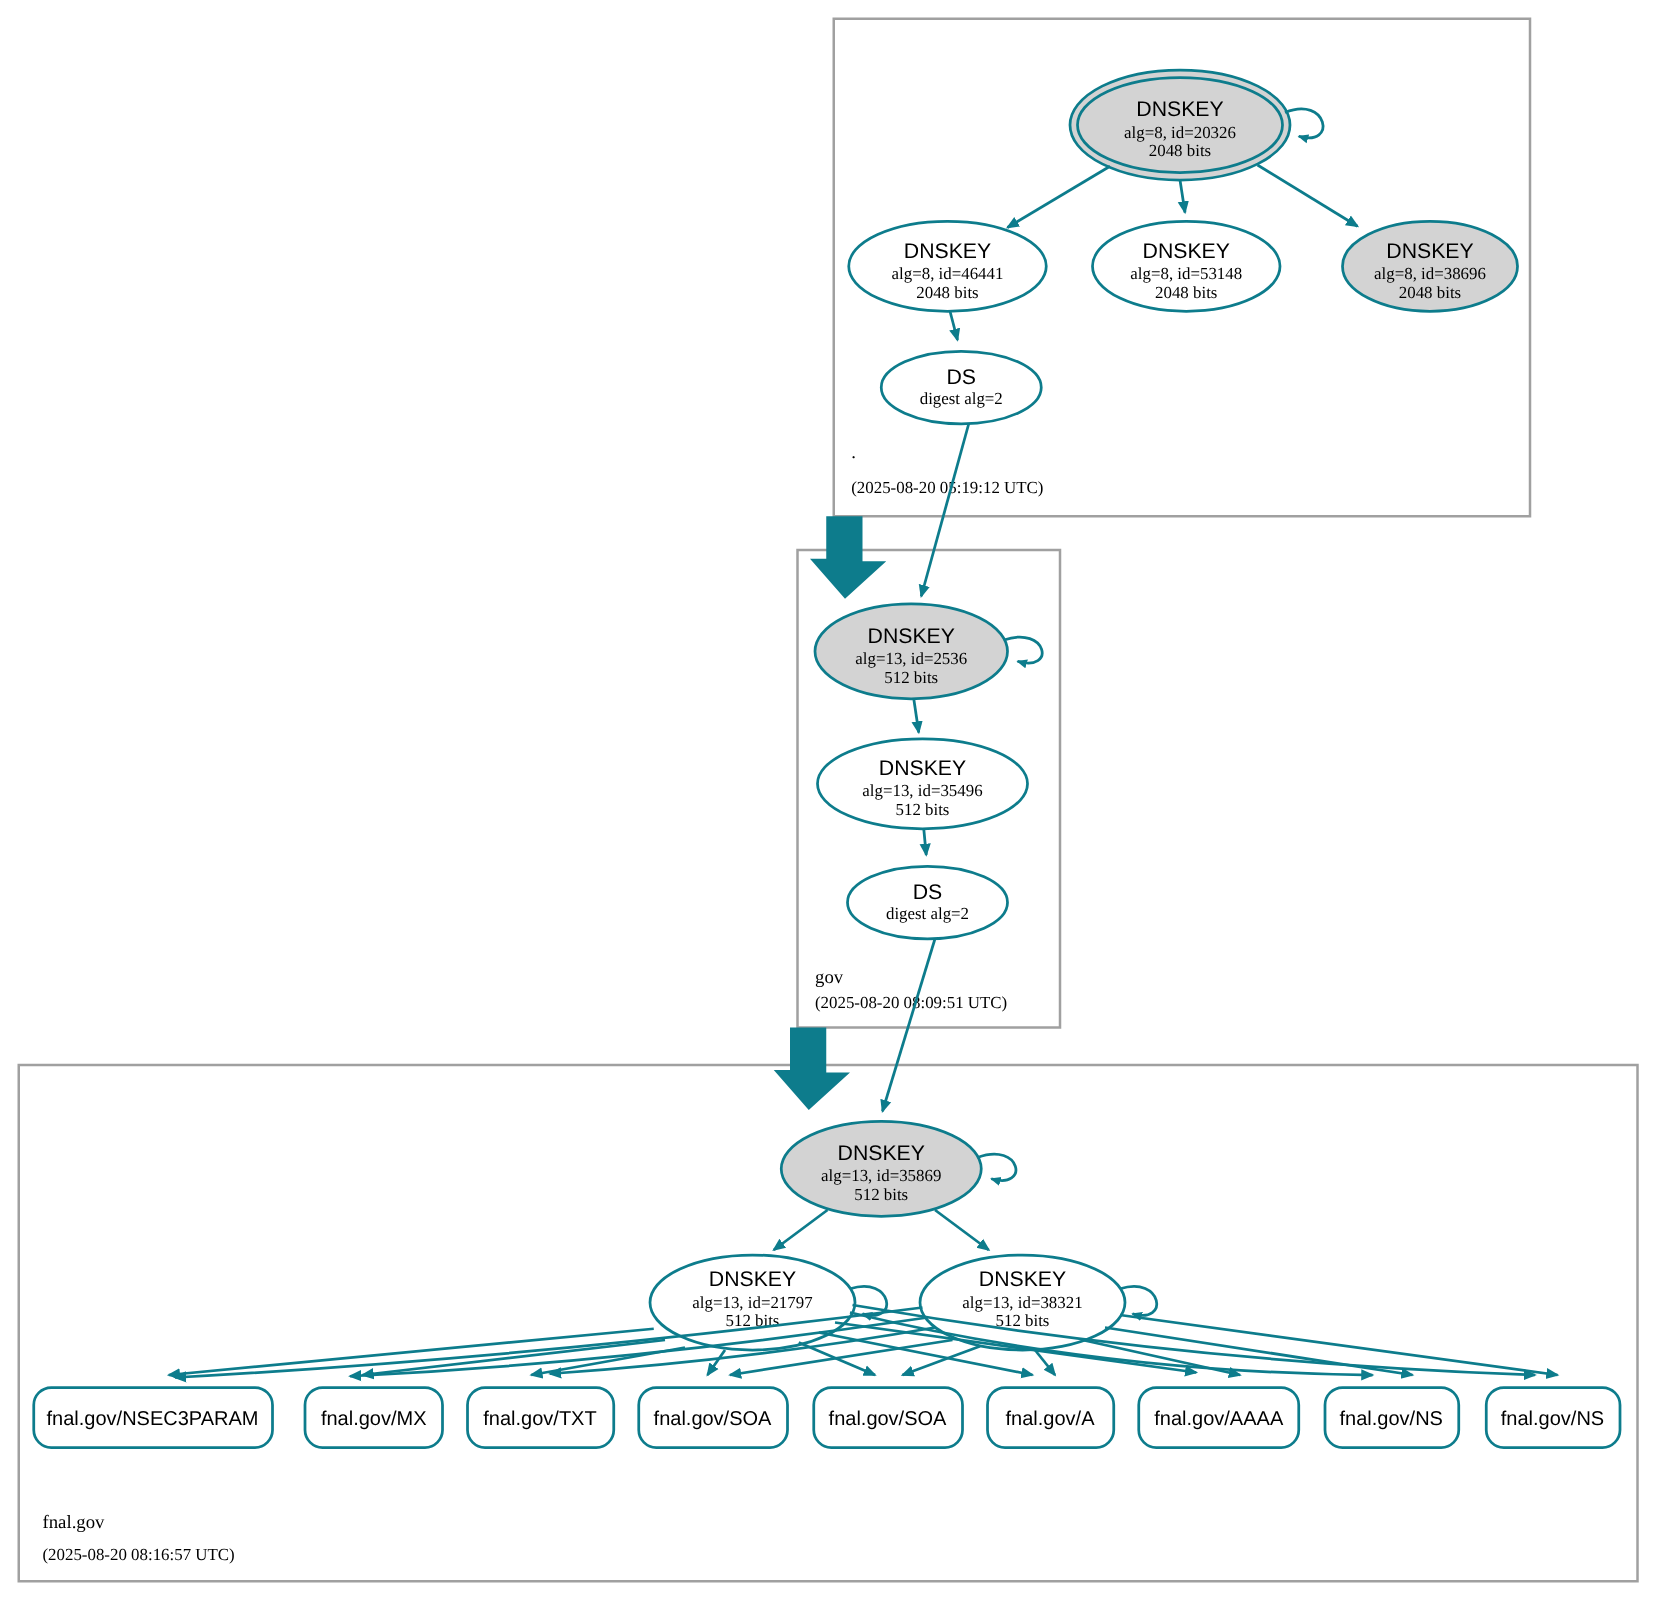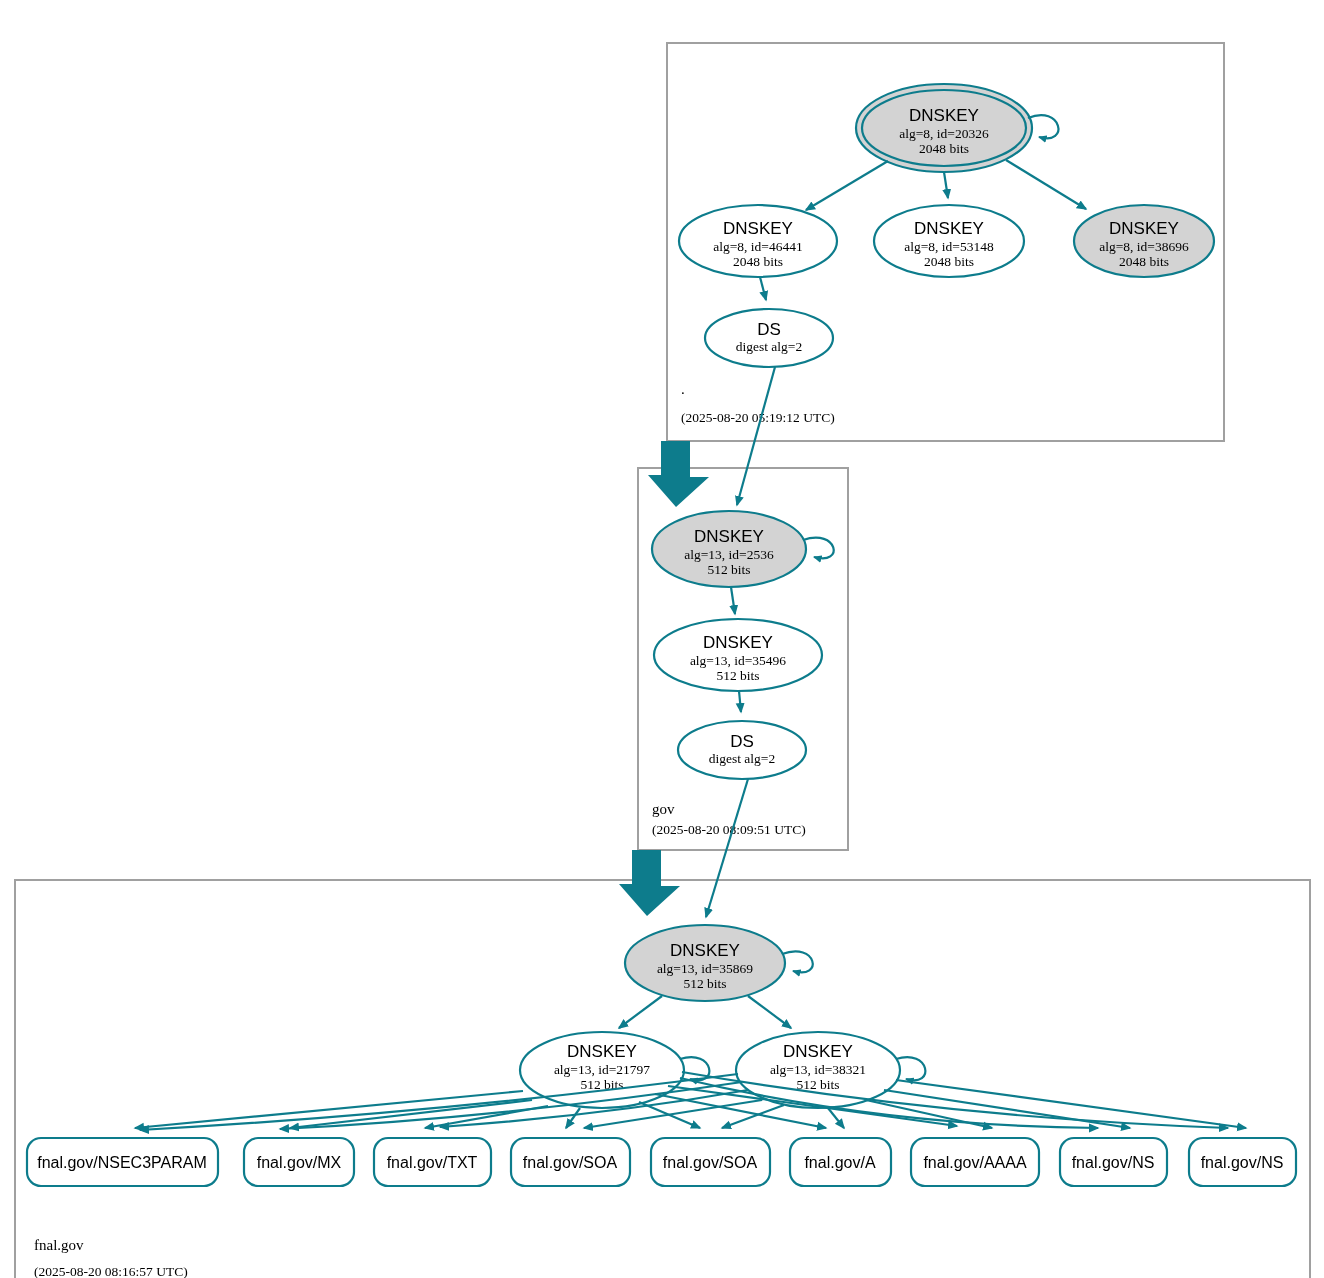--- a/index.html
+++ b/index.html
@@ -10,21 +10,20 @@
   body {
     width: 1324px;
     height: 1278px;
     font-family: "Liberation Sans", sans-serif;
     overflow: hidden;
   }
   #diagram-root {
     position: relative;
     width: 1324px;
     height: 1006px;
-    margin-top: 28px;
   }
   svg#dnssec-svg {
     display: block;
     width: 1324px;
     height: 1278px;
   }
   .zone-box {
     fill: none;
     stroke: #a0a0a0;
     stroke-width: 2;

